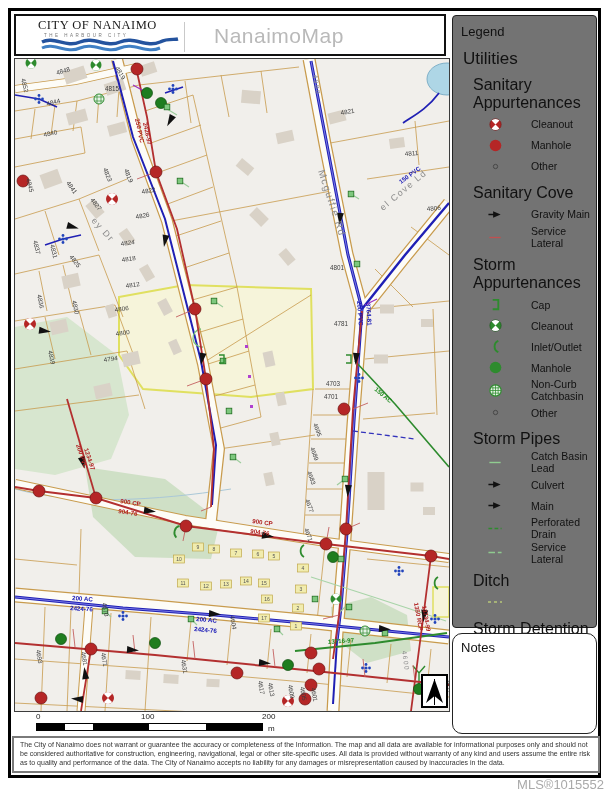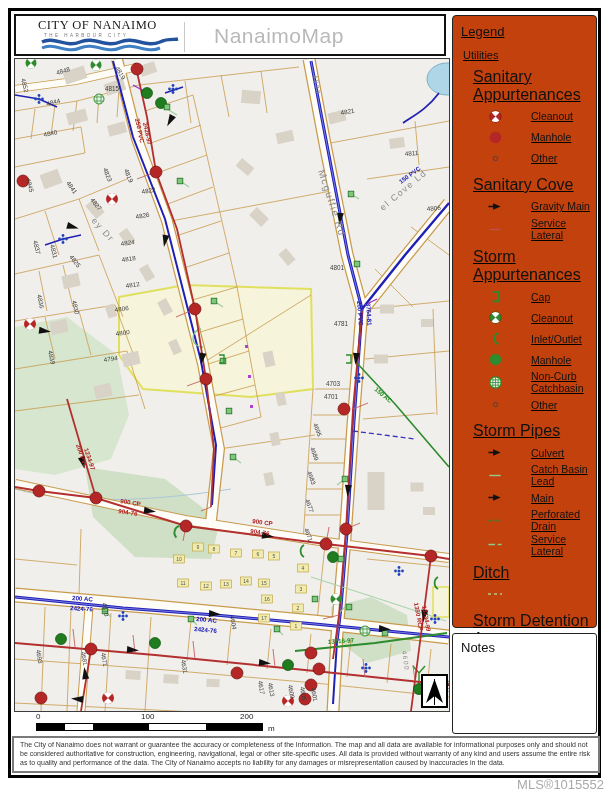--- a/index.html
+++ b/index.html
@@ -18,29 +18,29 @@
   #map-frame{left:14px;top:58px;width:436px;height:654px;border:1px solid #3c3c3c;box-sizing:border-box;background:#f1efeb;}
   #map-svg{display:block;}
   text{font-family:"Liberation Sans",sans-serif;}
   .lb-road{fill:#8a8a8a;letter-spacing:1.5px;}
   .lb-parcel{fill:#3d3d3d;}
   .lb-unit{fill:#555;}
   .lb-r{fill:#b02020;font-weight:bold;}
   .lb-b{fill:#1616b6;font-weight:bold;}
   .lb-g{fill:#1e8b1e;font-weight:bold;}
   
-  #legend-box{left:452px;top:15px;width:145px;height:613px;border:1.5px solid #222;border-radius:4px;box-sizing:border-box;background:#c2410c;padding:8px 6px 6px 8px;text-decoration:underline;}
+  #legend-box{left:452px;top:15px;width:145px;height:613px;border:1.5px solid #222;border-radius:4px;box-sizing:border-box;background:#737373;padding:8px 6px 6px 8px;}
   #legend-title{font-size:13px;color:#111;margin-bottom:10px;}
-  #legend-group{font-size:11px;color:#111;margin-left:2px;margin-bottom:2px;margin-top:8px;}
+  #legend-group{font-size:17px;color:#111;margin-left:2px;margin-bottom:2px;margin-top:8px;}
   .l-sec-h{font-size:16px;color:#111;margin:7px 0 2px 12px;}
   .l-item{display:flex;align-items:center;margin-left:22px;min-height:21px;gap:24px;}
   .l-ic{width:24px;display:flex;justify-content:center;align-items:center;flex:0 0 24px;}
   .l-lab{font-size:10.5px;color:#111;line-height:1.15;}
   
-  #notes-box{left:452px;top:633px;width:145px;height:101px;border:1.5px solid #222;border-radius:3px;box-sizing:border-box;background:#fff;padding:6px 8px;}
+  #notes-box{left:452px;top:633px;width:145px;height:101px;border:1.5px solid #222;border-radius:10px;box-sizing:border-box;background:#fff;padding:6px 8px;}
   #notes-title{font-size:13px;color:#111;}
   
   #scalebar{left:36px;top:712px;width:250px;height:22px;}
   .sb-lab{position:absolute;top:0;font-size:8px;color:#222;}
   #sb-bar{position:absolute;top:11px;left:0;width:225px;height:6px;border:1px solid #000;box-sizing:content-box;display:flex;}
   .sb-seg{height:100%;}
   #sb-unit{position:absolute;top:12px;left:232px;font-size:8px;color:#222;}
   
   #disclaimer-box{left:12px;top:736px;width:588px;height:37px;border:2px solid #7a7a7a;box-sizing:border-box;background:#fff;padding:2px 6px;}
   #disclaimer-text{font-size:7px;line-height:1.3;color:#333;}
@@ -534,41 +534,41 @@
           <svg width="15" height="15" viewBox="0 0 16 16">
             <circle cx="8" cy="8" r="2.3" fill="none" stroke="#444" stroke-width="1"></circle>
           </svg>
         </span>
         <span class="l-lab">Other</span>
       </div>
       <div class="l-sec-h">Storm Pipes</div>
       <div class="l-item">
         <span class="l-ic">
           <svg width="16" height="15" viewBox="0 0 16 16">
-            <path d="M1,8 H7" stroke="#111" stroke-width="1.6"></path>
-            <path d="M6,4.5 L14,8 L6,11.5 Z" fill="#111"></path>
-          </svg>
-        </span>
-        <span class="l-lab">Culvert</span>
-      </div>
-      <div class="l-item">
-        <span class="l-ic">
-          <svg width="16" height="15" viewBox="0 0 16 16">
             <line x1="2" y1="8" x2="14" y2="8" stroke="#90cc90" stroke-width="1.5"></line>
           </svg>
         </span>
         <span class="l-lab">Catch Basin Lead</span>
       </div>
       <div class="l-item">
         <span class="l-ic">
           <svg width="16" height="15" viewBox="0 0 16 16">
             <path d="M1,8 H7" stroke="#111" stroke-width="1.6"></path>
             <path d="M6,4.5 L14,8 L6,11.5 Z" fill="#111"></path>
           </svg>
         </span>
+        <span class="l-lab">Culvert</span>
+      </div>
+      <div class="l-item">
+        <span class="l-ic">
+          <svg width="16" height="15" viewBox="0 0 16 16">
+            <path d="M1,8 H7" stroke="#111" stroke-width="1.6"></path>
+            <path d="M6,4.5 L14,8 L6,11.5 Z" fill="#111"></path>
+          </svg>
+        </span>
         <span class="l-lab">Main</span>
       </div>
       <div class="l-item">
         <span class="l-ic">
           <svg width="16" height="15" viewBox="0 0 16 16">
             <line x1="1" y1="8" x2="15" y2="8" stroke="#2e8b2e" stroke-width="1.8" stroke-dasharray="4,2.5"></line>
           </svg>
         </span>
         <span class="l-lab">Perforated Drain</span>
       </div>
@@ -601,21 +601,21 @@
     </div>
 </div>
 
 <div class="abs" id="notes-box">
   <div id="notes-title">Notes</div>
 </div>
 
 <div class="abs" id="scalebar">
   <span class="sb-lab" style="left:0">0</span>
   <span class="sb-lab" style="left:105px">100</span>
-  <span class="sb-lab" style="left:204px">200</span>
+  <span class="sb-lab" style="left:226px">200</span>
   <div id="sb-bar">
     <div class="sb-seg" style="width:28px;background:#000"></div>
     <div class="sb-seg" style="width:28px;background:#fff"></div>
     <div class="sb-seg" style="width:56px;background:#000"></div>
     <div class="sb-seg" style="width:57px;background:#fff"></div>
     <div class="sb-seg" style="width:56px;background:#000"></div>
   </div>
   <span id="sb-unit">m</span>
 </div>
 

